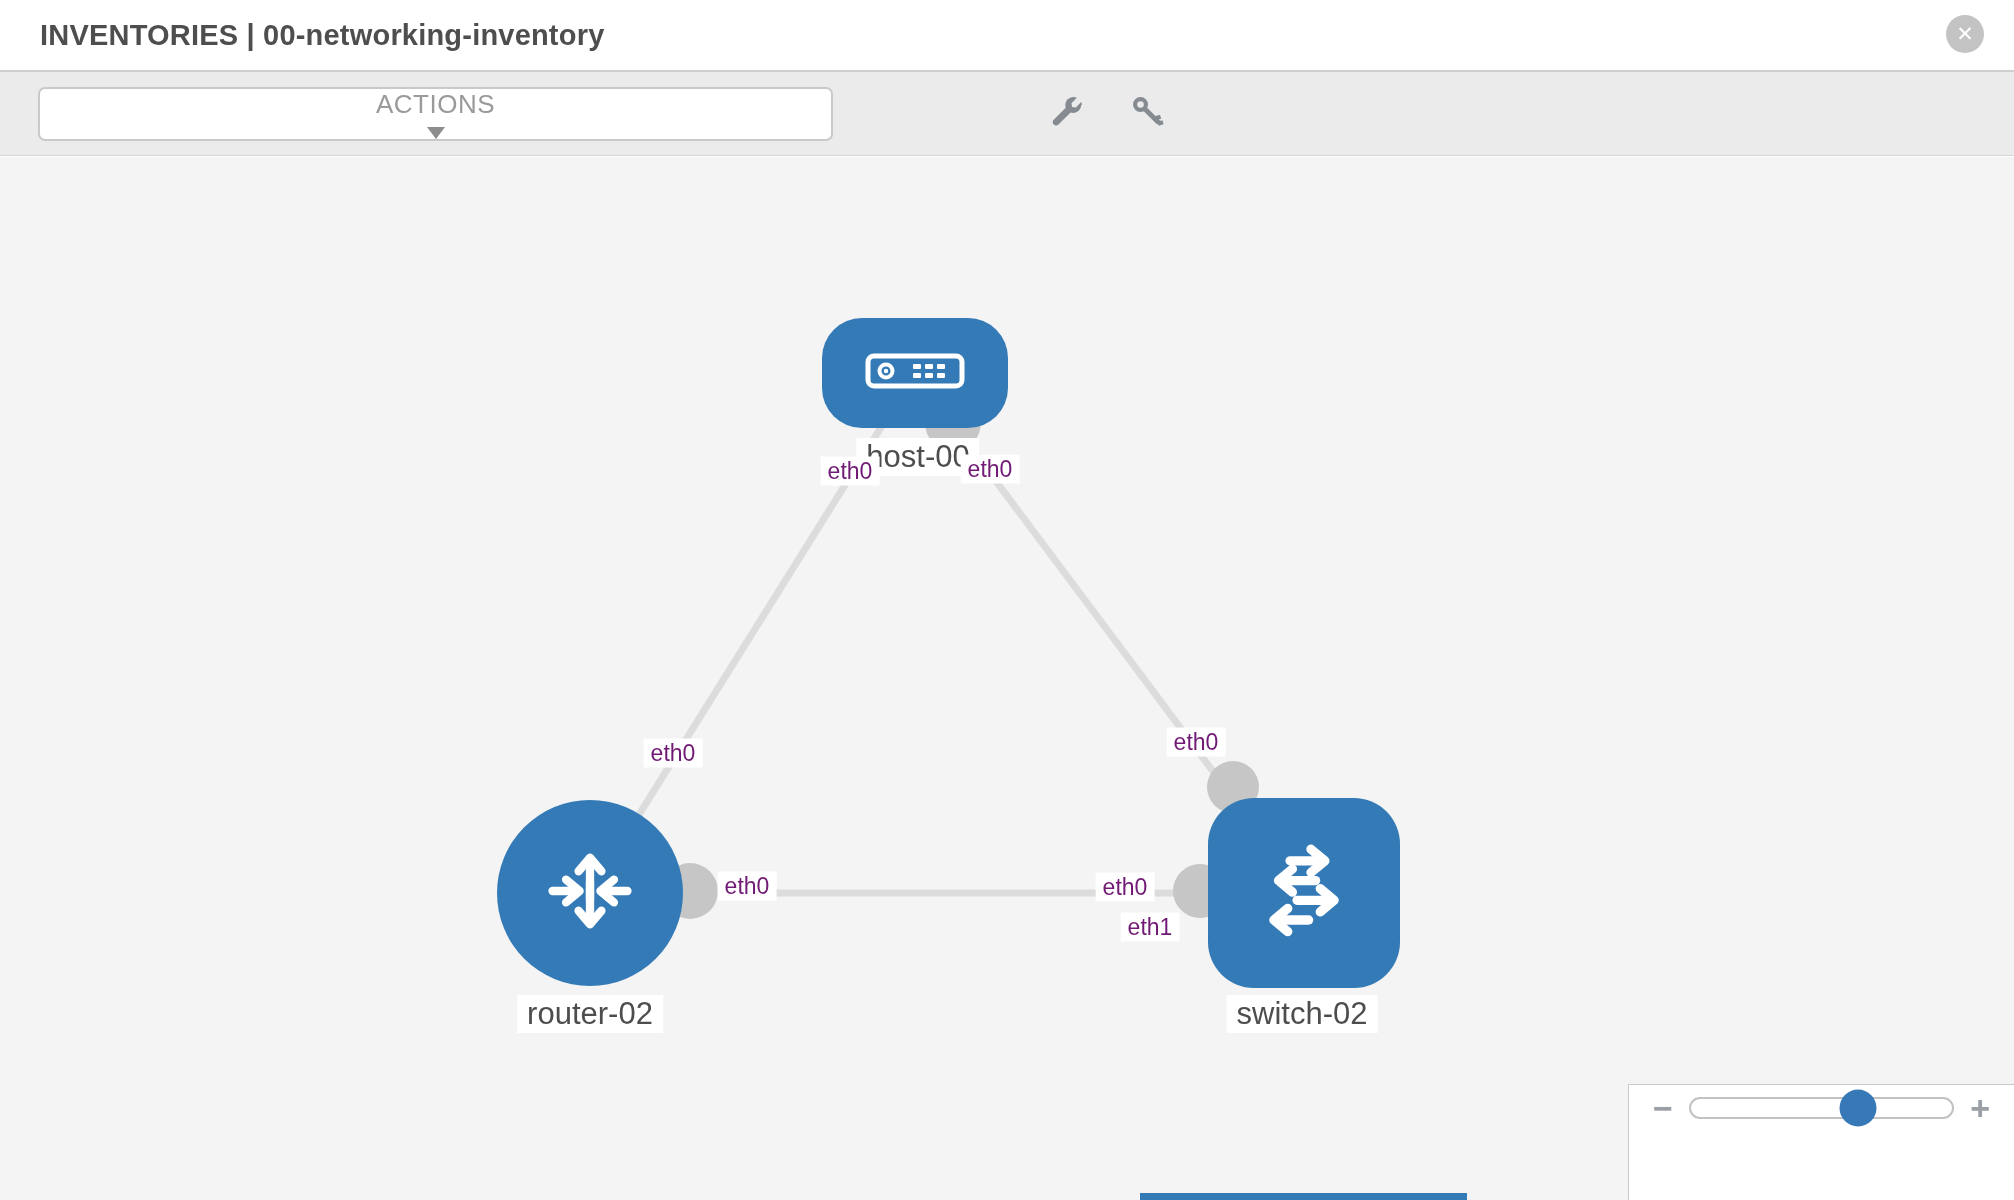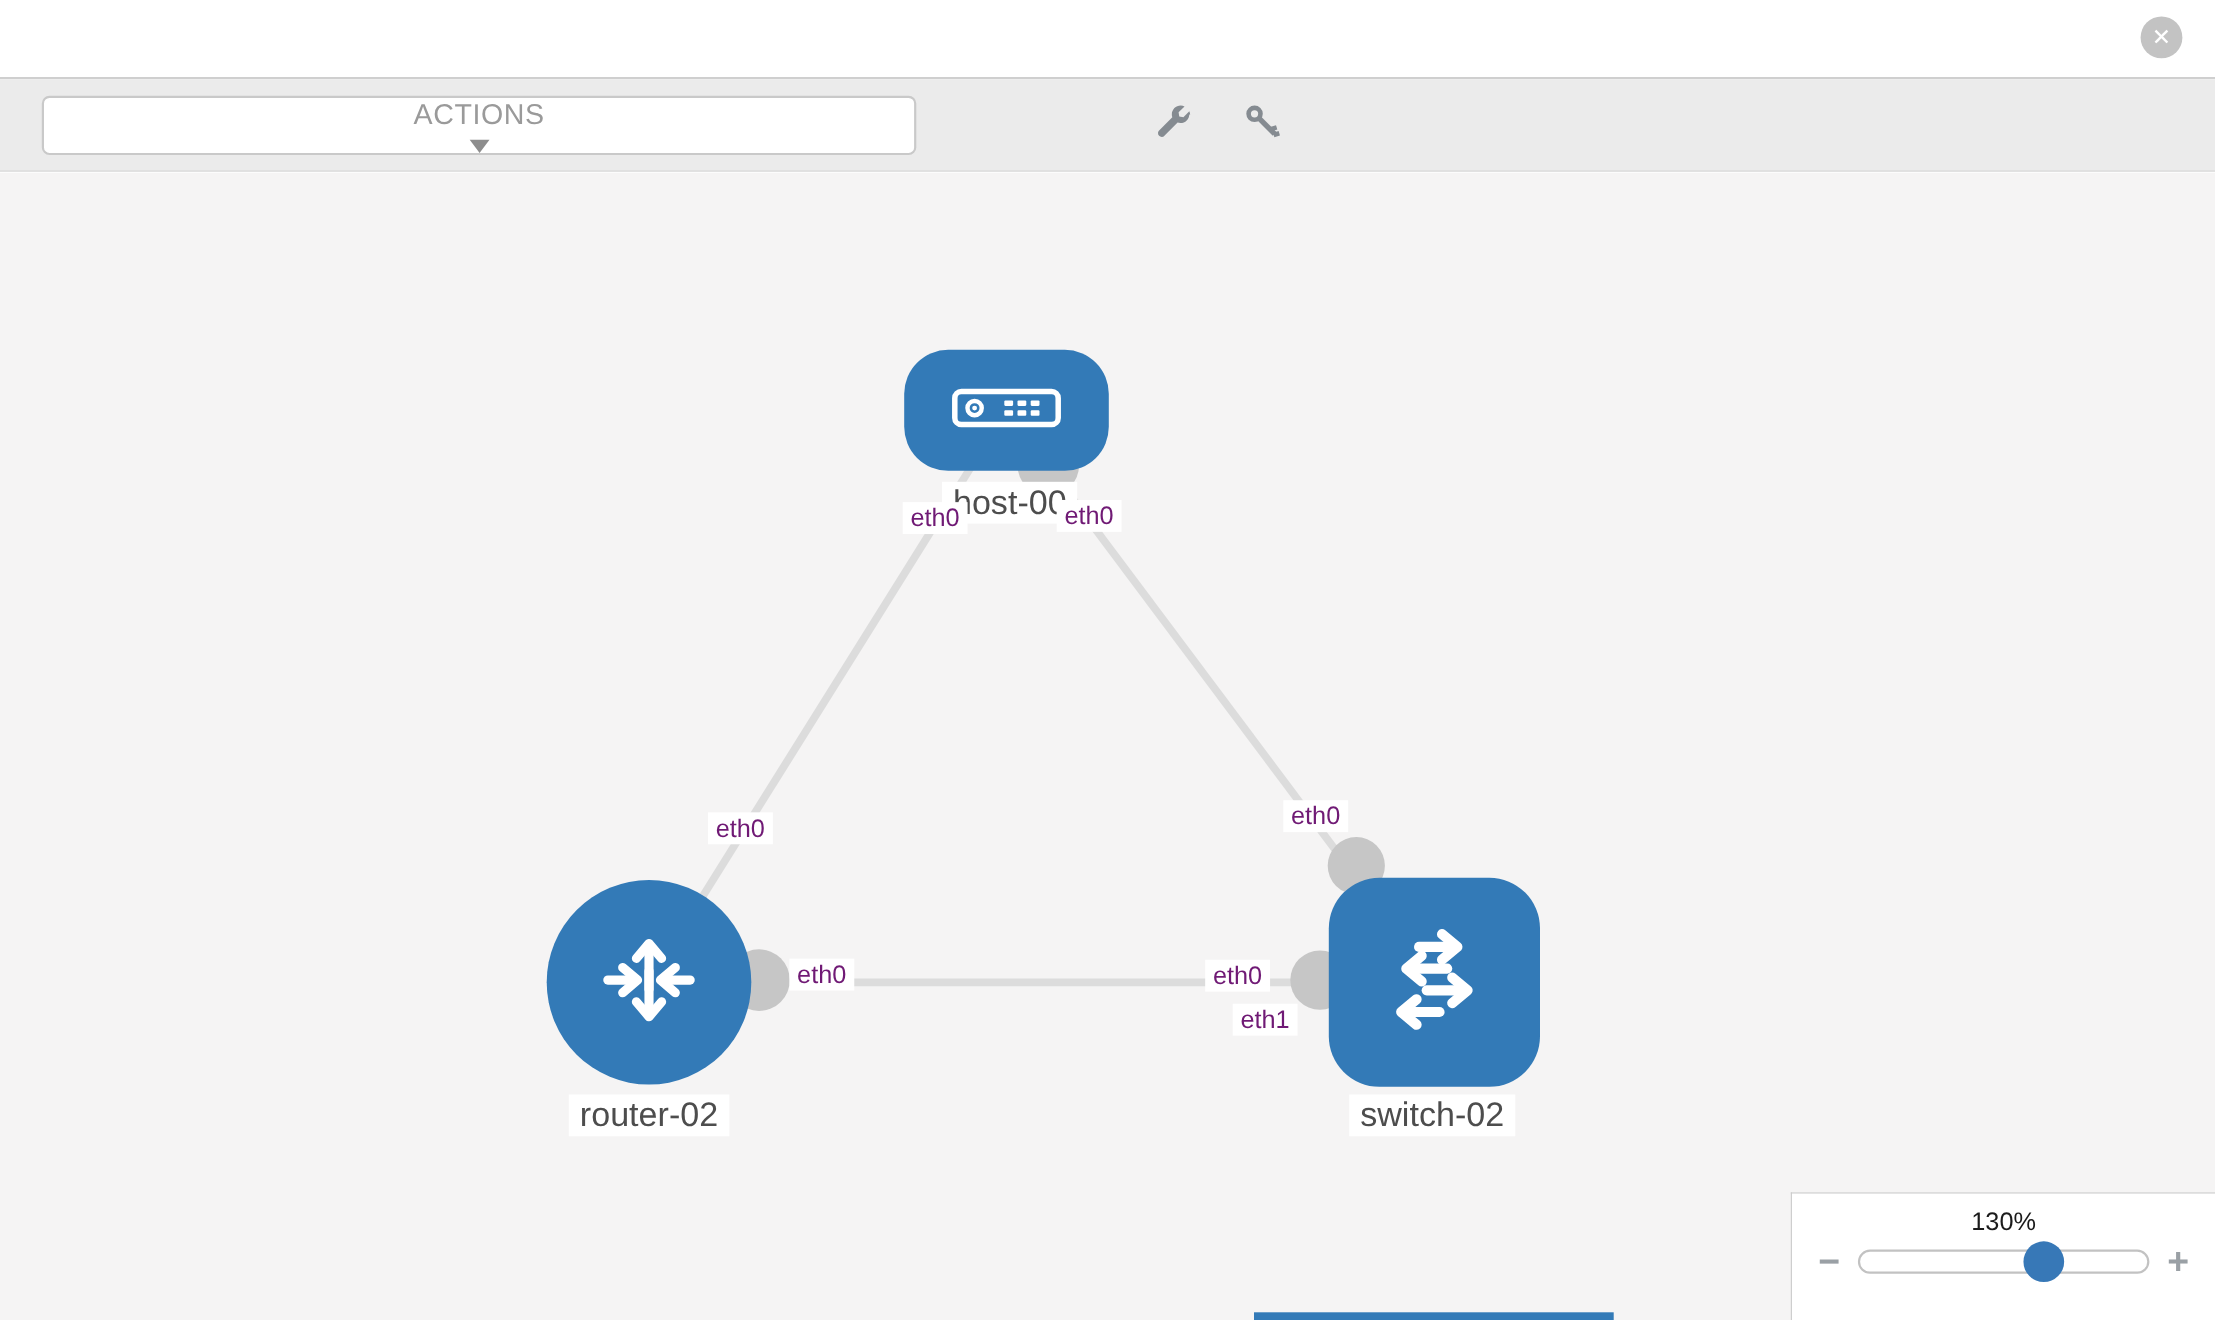--- a/index.html
+++ b/index.html
@@ -57,20 +57,21 @@
         background:#fff;position:relative;box-sizing:border-box;}
   .zoom-thumb{position:absolute;left:64%;top:50%;transform:translate(-50%,-50%);
         width:37px;height:37px;border-radius:50%;background:#3778b7;cursor:pointer;}
 </style>
 </head>
 <body>
 
 <div id="app">
 
   <div class="header">
+    <div class="header-title">INVENTORIES | 00-networking-inventory</div>
     <div class="close-btn">
       <span>✕</span>
     </div>
   </div>
 
   <div class="toolbar">
     <div class="dropdown dd-actions">
       <span class="dd-label">ACTIONS</span>
       <span class="caret"></span>
     </div>
@@ -164,21 +165,20 @@
     <div class="iflabel" style="left:990px;top:312px;">eth0</div>
     <div class="iflabel" style="left:673px;top:596px;">eth0</div>
     <div class="iflabel" style="left:1196px;top:585px;">eth0</div>
     <div class="iflabel" style="left:747px;top:729px;">eth0</div>
     <div class="iflabel" style="left:1125px;top:730px;">eth0</div>
     <div class="iflabel" style="left:1150px;top:730px;margin-top:40px;">eth1</div>
 
     <div class="bottom-bar"></div>
 
     <div class="zoom-panel">
-      <div class="zoom-level">130%</div>
       <div class="zoom-row">
         <span class="zoom-sign">−</span>
         <div class="zoom-track">
           <div class="zoom-thumb"></div>
         </div>
         <span class="zoom-sign">+</span>
       </div>
     </div>
 
   </div>

